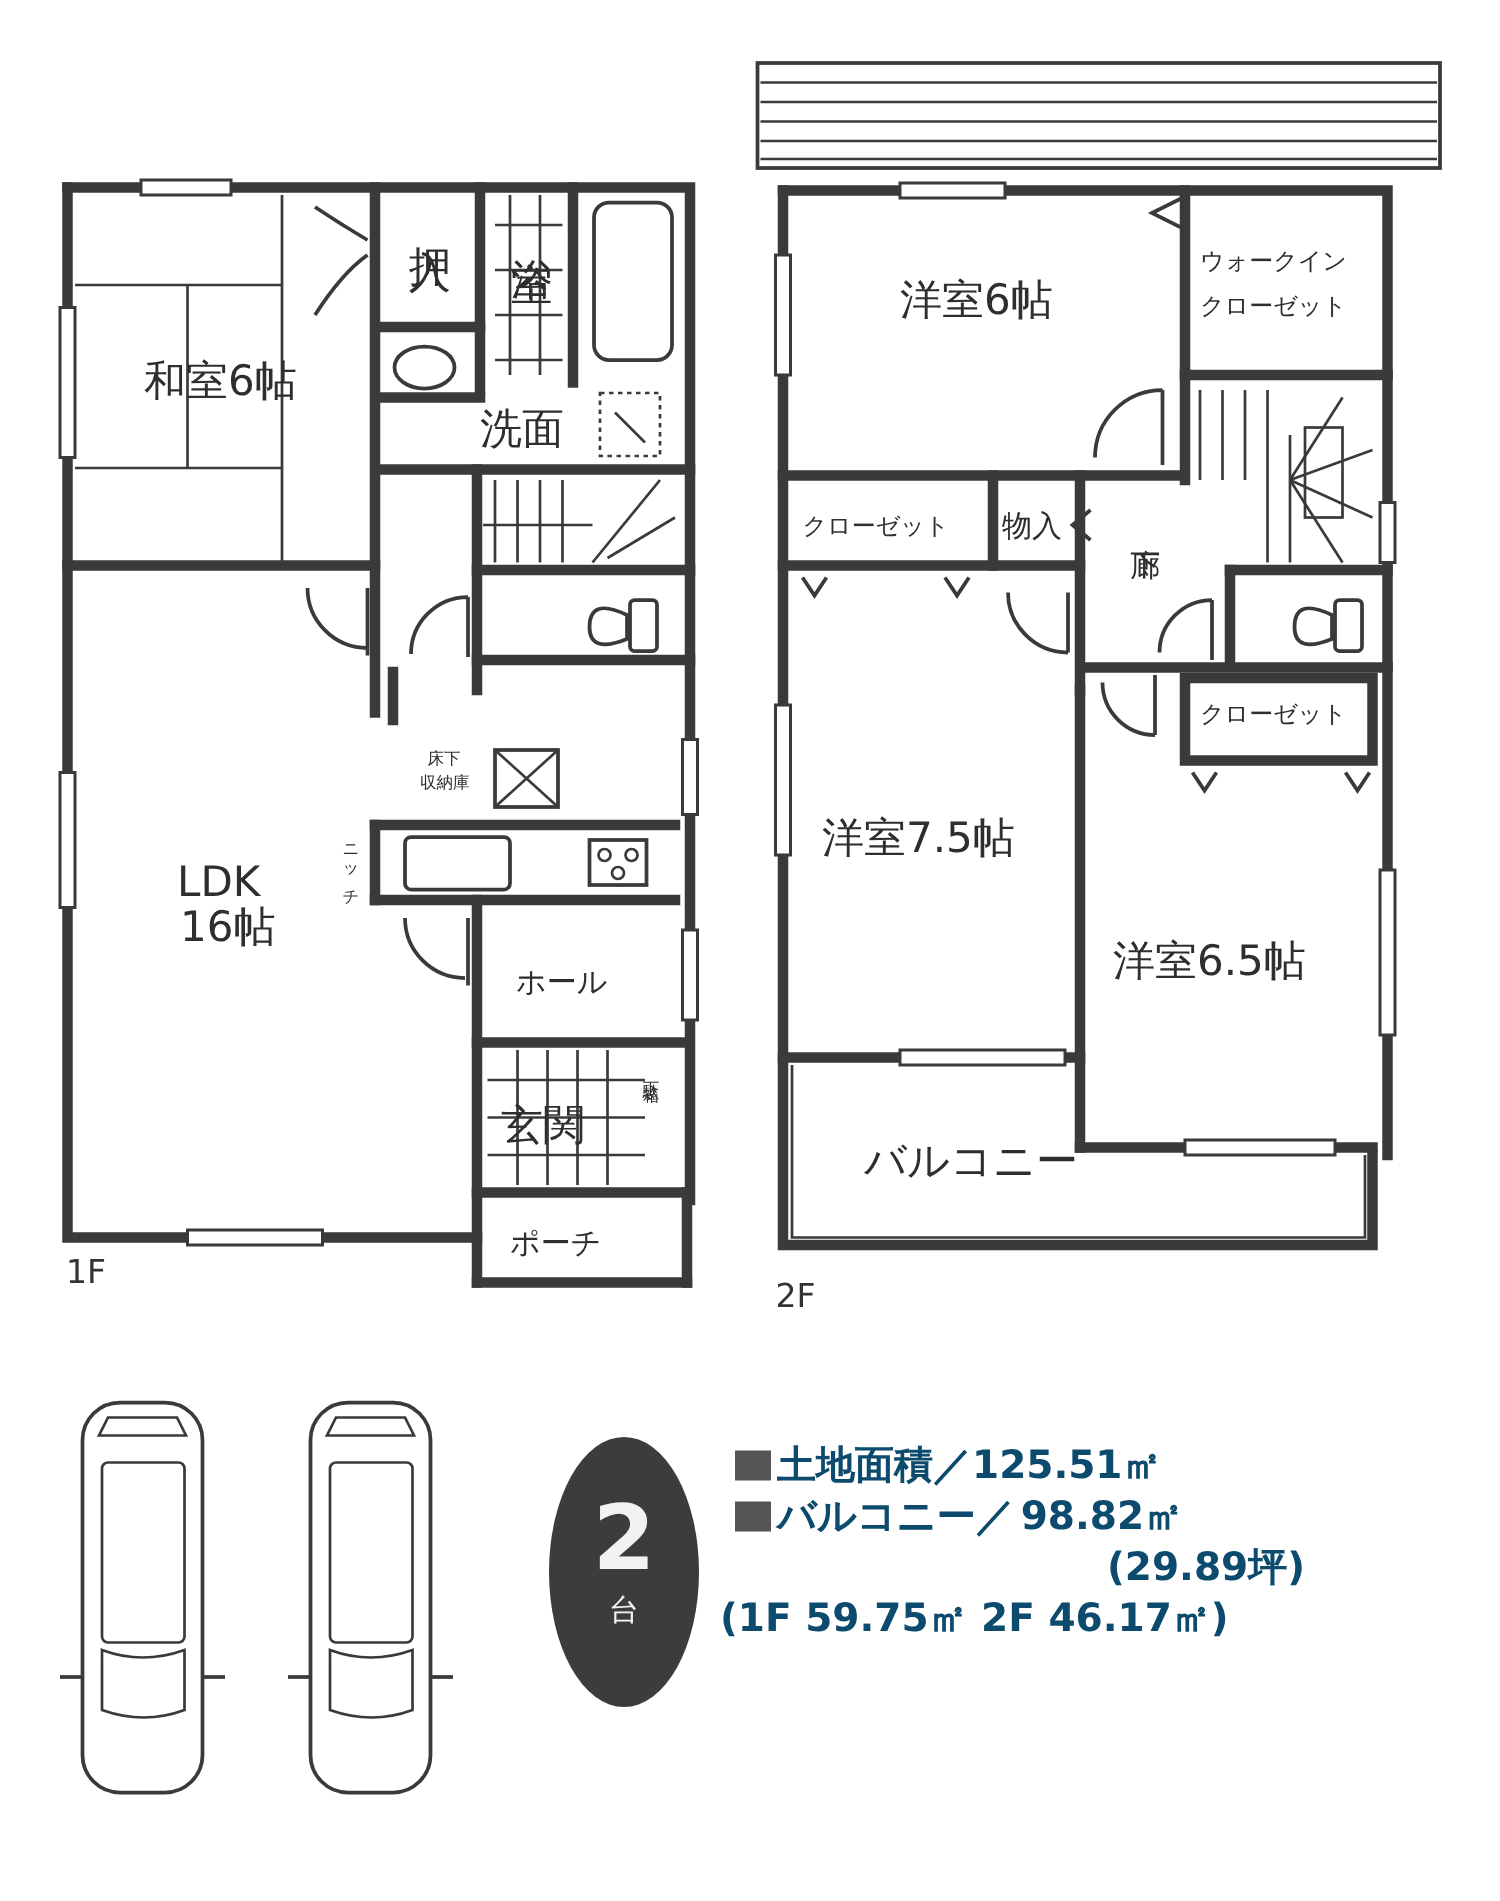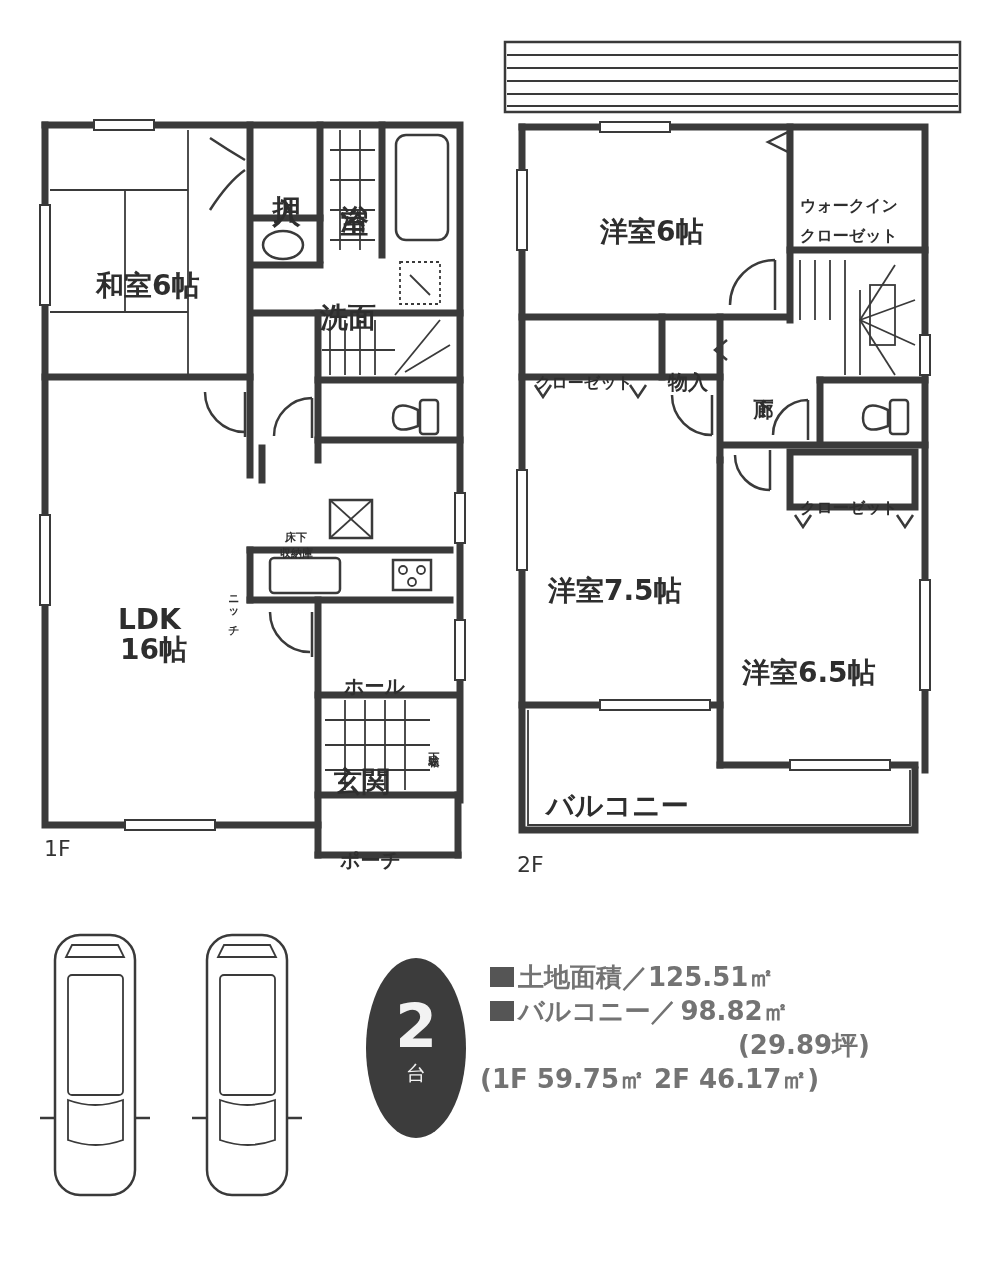--- a/index.html
+++ b/index.html
@@ -2,31 +2,31 @@
 <html><head>
 <meta charset="utf-8">
 <style>
   html, body { margin: 0; padding: 0; background: #ffffff; }
   body { width: 1000px; height: 1267px; position: relative; overflow: hidden; font-family: "DejaVu Sans", sans-serif; color: #2b2b2b; }
   svg.plan { position: absolute; left: 0; top: 0; }
   .w { stroke: #3a3a3a; stroke-width: 7; fill: none; stroke-linecap: square; }
   .t { stroke: #3a3a3a; stroke-width: 2.5; fill: none; }
   .th { stroke: #3a3a3a; stroke-width: 1.8; fill: none; }
   .win { stroke: #3a3a3a; stroke-width: 2; fill: #fff; }
-  .lbl { position: absolute; font-weight: bold; color: #2e2e2e; white-space: nowrap; line-height: 1; margin-top: 32px; }
+  .lbl { position: absolute; font-weight: normal; color: #2e2e2e; white-space: nowrap; line-height: 1; }
   .l-lg { font-size: 28px; }
   .l-md { font-size: 20px; }
   .l-sm { font-size: 16px; }
   .l-xs { font-size: 11px; }
   .vert { writing-mode: vertical-rl; letter-spacing: 2px; }
   .floor { position: absolute; font-size: 22px; color: #333; }
   .badge { position: absolute; left: 366px; top: 958px; width: 100px; height: 180px; border-radius: 50%; background: #3c3c3c; color: #f2f2f2; text-align: center; }
   .badge .num { display: block; font-size: 60px; font-weight: bold; margin-top: 38px; line-height: 1; }
   .badge .unit { display: block; font-size: 20px; margin-top: 4px; }
-  .info { position: absolute; left: 490px; top: 960px; width: 440px; font-weight: bold; font-size: 26px; color: #737373; line-height: 34px; }
+  .info { position: absolute; left: 490px; top: 960px; width: 440px; font-weight: bold; font-size: 26px; color: #0c4a6e; line-height: 34px; }
   .info .row { display: flex; align-items: center; }
   .info .sq { display: inline-block; width: 24px; height: 20px; background: #555; margin-right: 4px; }
   .info .right { justify-content: flex-end; padding-right: 60px; }
 </style>
 </head>
 <body>
 
 <svg class="plan" width="1000" height="1267" viewBox="0 0 1000 1267">
 
   <g>
@@ -229,21 +229,21 @@
 
 <div class="lbl l-lg" style="left:600px;top:186px;">洋室6帖</div>
 <div class="lbl l-sm" style="left:800px;top:166px;">ウォークイン</div>
 <div class="lbl l-sm" style="left:800px;top:196px;">クローゼット</div>
 <div class="lbl l-sm" style="left:535px;top:343px;">クローゼット</div>
 <div class="lbl l-md" style="left:668px;top:340px;">物入</div>
 <div class="lbl l-md vert" style="left:754px;top:350px;">廊下</div>
 <div class="lbl l-lg" style="left:548px;top:545px;">洋室7.5帖</div>
 <div class="lbl l-sm" style="left:800px;top:468px;">クローゼット</div>
 <div class="lbl l-lg" style="left:742px;top:627px;">洋室6.5帖</div>
-<div class="lbl l-lg" style="left:546px;top:760px;">バルコニー</div>
+<div class="lbl l-lg" style="left:576px;top:760px;">バルコニー</div>
 <div class="floor" style="left:517px;top:852px;">2F</div>
 
 <div class="badge">
   <span class="num">2</span>
   <span class="unit">台</span>
 </div>
 
 <div class="info">
   <div class="row">
     <span class="sq"></span>

